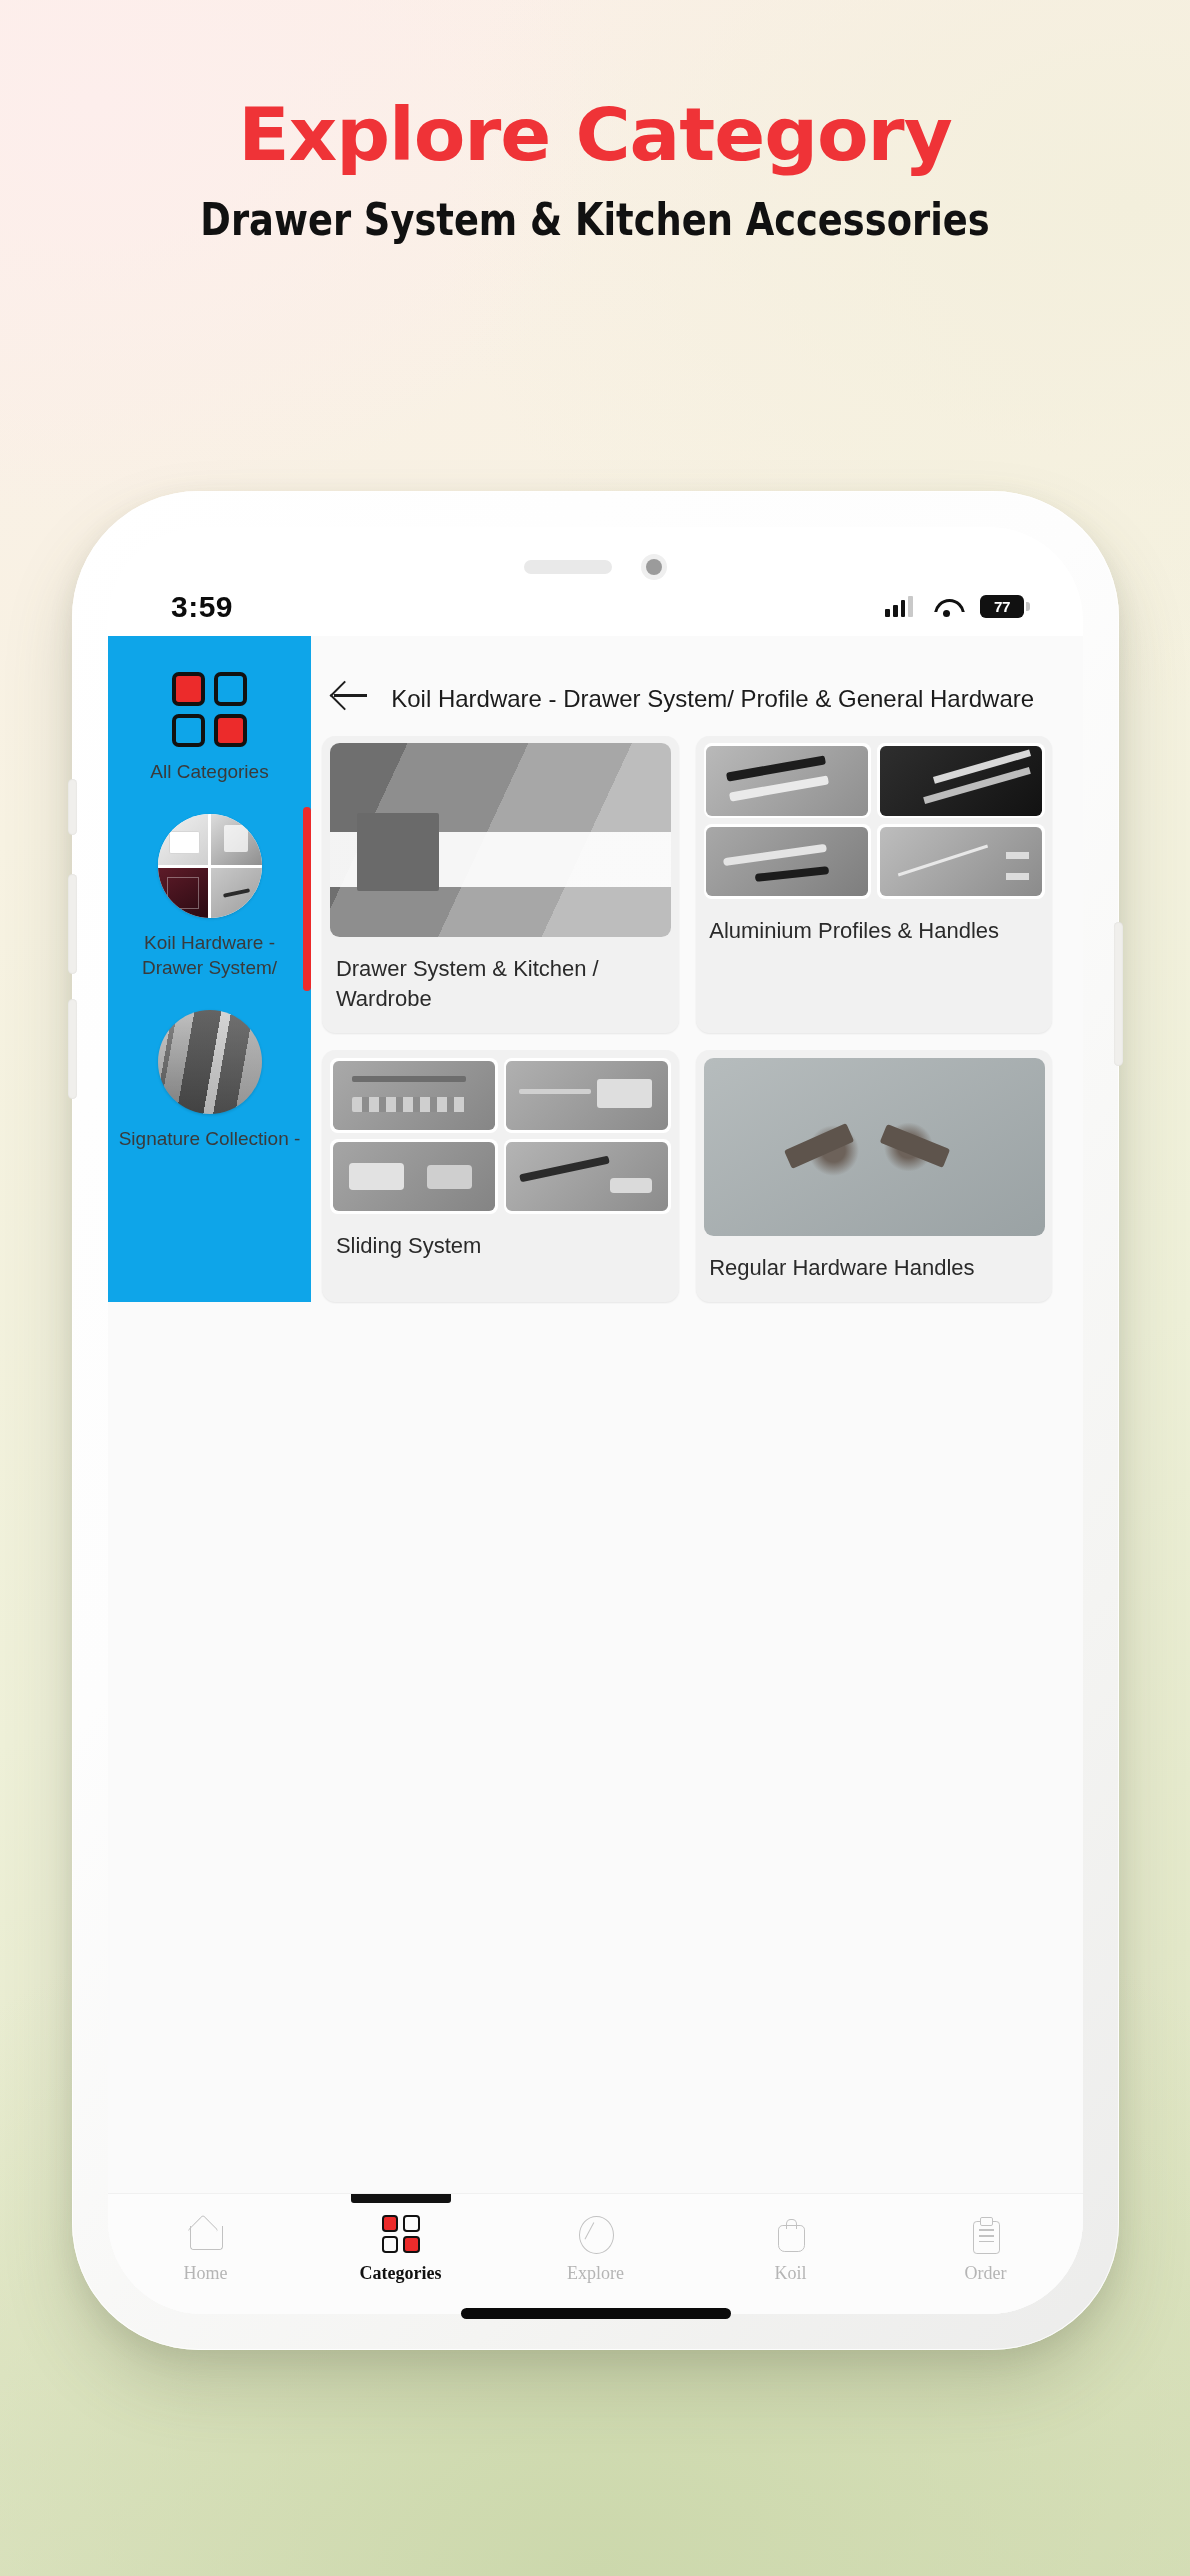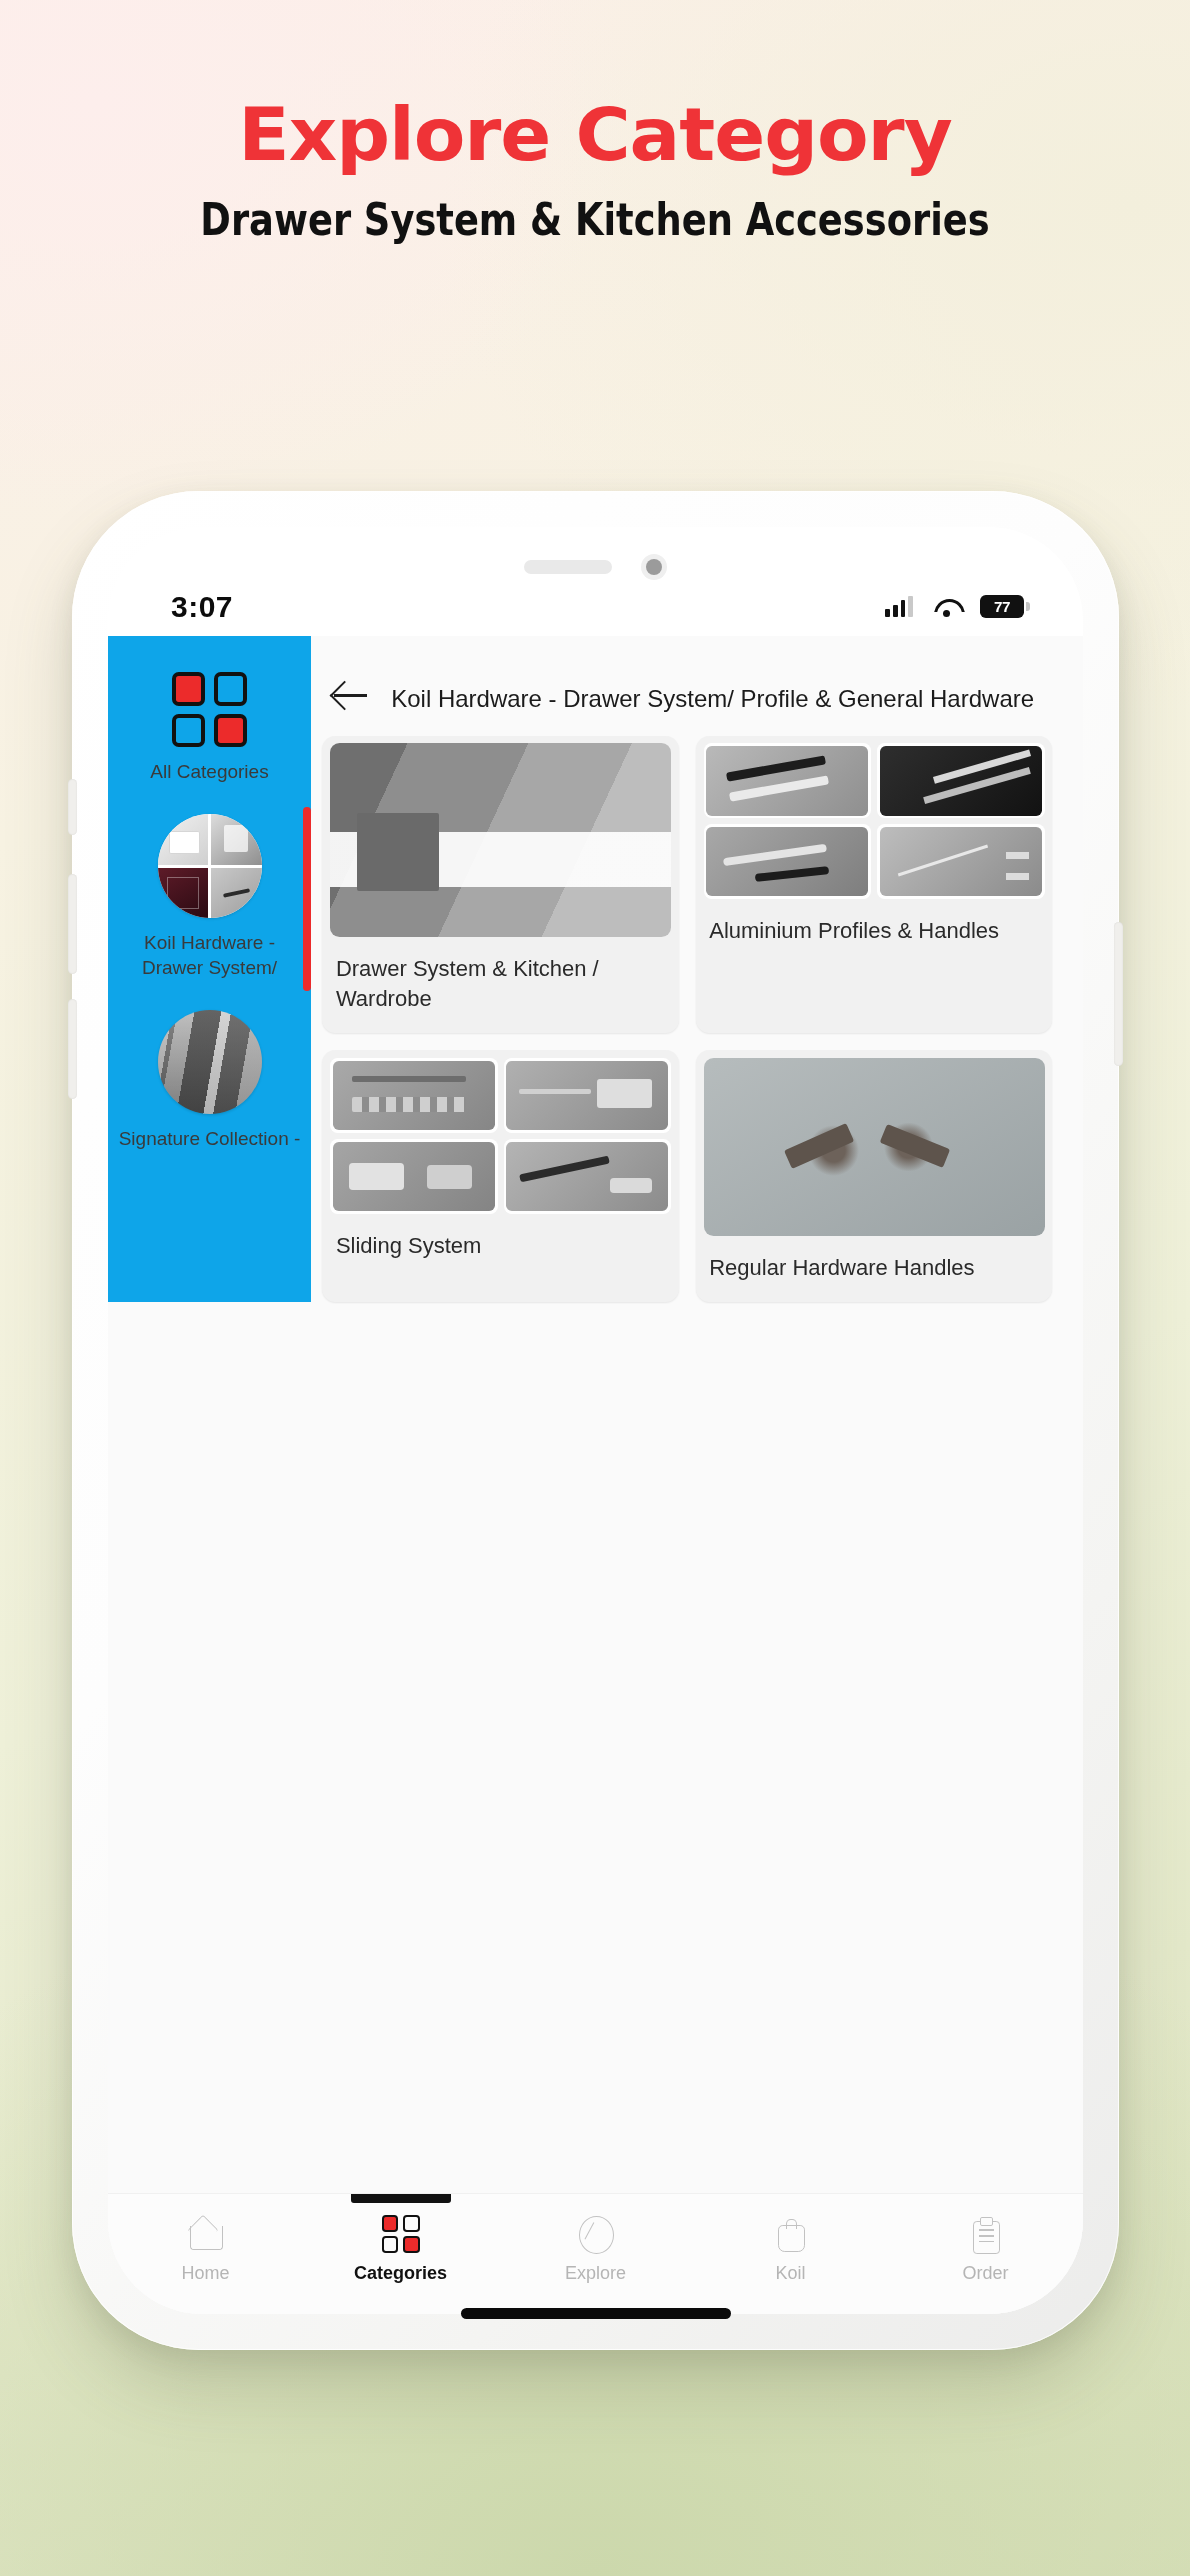--- a/index.html
+++ b/index.html
@@ -211,21 +211,21 @@
   
   .bottom-nav {
     margin-top:auto;
     background:#fcfcfc;
     border-top:1px solid #f0f0f0;
     height:121px;
     display:flex; align-items:stretch;
     padding-bottom:9.6px;
   }
   .nav-item { flex:1; position:relative; display:flex; flex-direction:column; align-items:center; justify-content:center; gap:9.6px; }
-  .nav-item .nav-label { font-size:18px; color:#b5b5b5; }
+  .nav-item .nav-label { font-size:18px; color:#b5b5b5;font-family:Liberation Serif, serif; }
   .nav-item.active .nav-label { color:#111; font-weight:bold; }
   .nav-item.active::before { content:""; position:absolute; top:0; left:50%; transform:translateX(-50%); width:100px; height:8.6px; background:#111; border-radius:0 0 2.9px 2.9px; }
   .nav-ico { width:38px; height:38px; position:relative; }
 
   .ico-home::before{content:"";position:absolute;left:3.8px;top:11.5px;width:31px;height:23px;border:1.9px solid #c2c2c2;border-top:0;border-radius:0 0 3.8px 3.8px;}
   .ico-home::after{content:"";position:absolute;left:5.8px;top:3.8px;width:21px;height:21px;border-top:1.9px solid #c2c2c2;border-right:1.9px solid #c2c2c2;transform:rotate(-45deg);border-radius:2.9px;}
   .ico-grid { width:38px; height:38px; display:grid; grid-template-columns:1fr 1fr; grid-template-rows:1fr 1fr; gap:4.8px; }
   .ico-grid i { border:2.9px solid #111; border-radius:3.8px; display:block; }
   .ico-grid i.fill { background:#ec2b2b; }
   .ico-compass::before{content:"";position:absolute;left:2.9px;top:1px;width:33px;height:36px;border:1.9px solid #c2c2c2;border-radius:50%;}
@@ -258,21 +258,21 @@
   <div class="phone-screen">
 
     <div class="topbar-hw">
       <div class="speaker"></div>
       <div class="camera">
           <i></i>
         </div>
     </div>
 
     <div class="status">
-      <div class="status-time">3:07</div>
+      <div class="status-time">3:59</div>
       <div class="status-right">
         <div class="sig">
             <span></span>
             <span></span>
             <span></span>
             <span></span>
           </div>
         <div class="wifi"></div>
         <div class="battery">
           <b>77</b>

